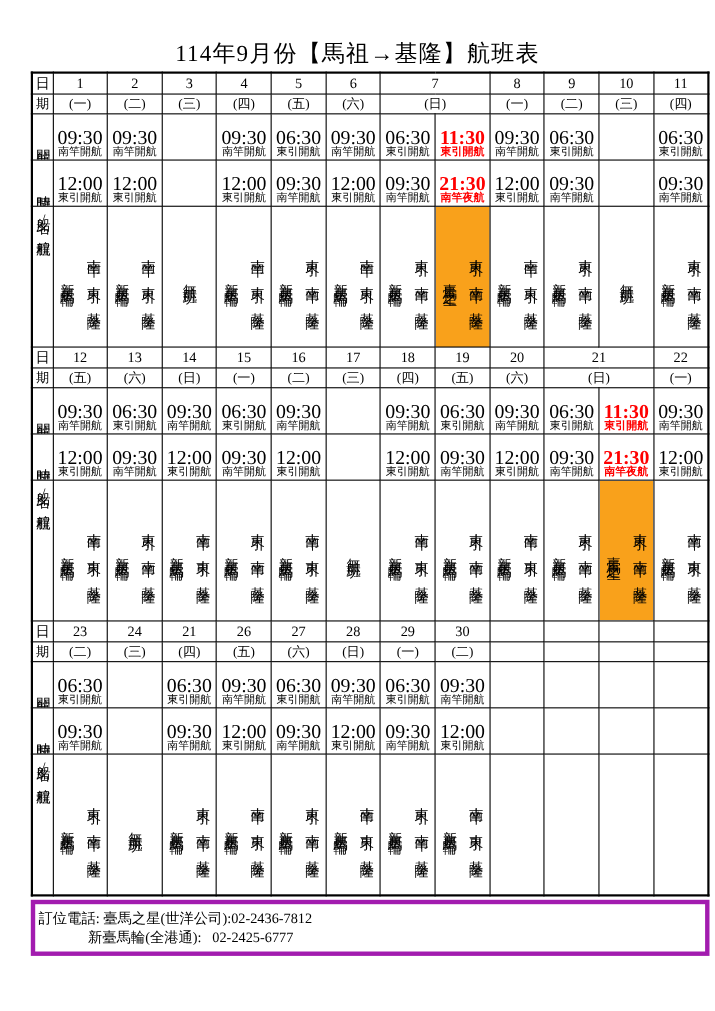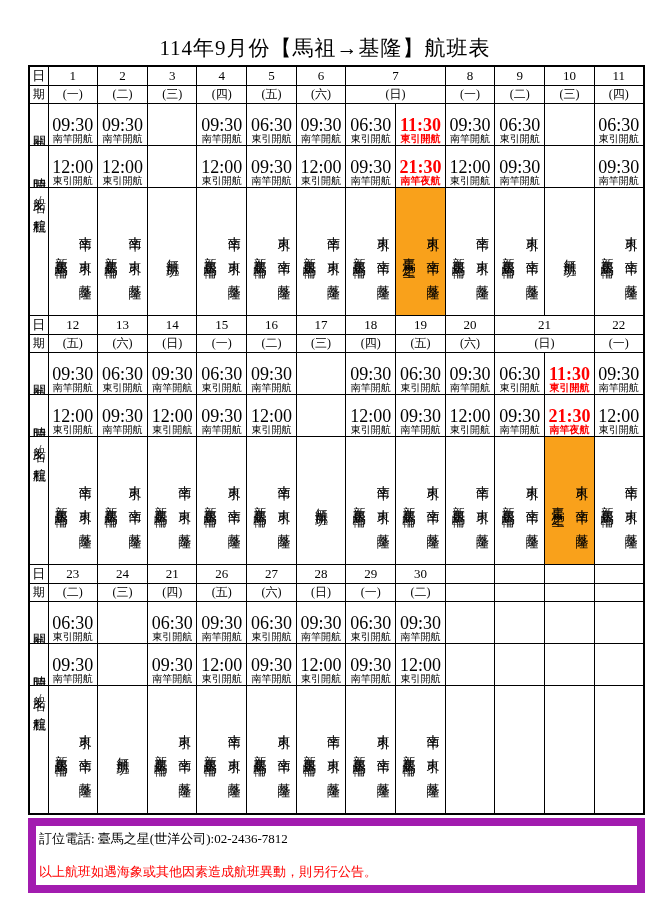--- a/index.html
+++ b/index.html
@@ -59,21 +59,21 @@
     height: 59px;
     text-align: left;
     vertical-align: top;
     font-size: 13px;
     padding: 2px 4px;
   }
   .booking-box {
     margin: 3px 0 0 28px;
     width: 617px;
     box-sizing: border-box;
-    border: 8px solid #a21caf;
+    border: 4px solid #a21caf;
     padding: 4px 3px 5px 3px;
     font-size: 13px;
   }
   .bk-line { line-height: 17px; white-space: pre; }
   .bk-indent { padding-left: 45px; }
   .bk-alert { line-height: 17px; margin-top: 16px; color: var(--red, #FF0000); }
   .bk-provider { line-height: 17px; }
 </style>
 </head>
 <body>
@@ -640,14 +640,14 @@
         <td></td>
         <td></td>
         <td></td>
         <td></td>
       </tr>
     </tbody>
 </table>
 
 <div class="booking-box">
   <div class="bk-line">訂位電話: 臺馬之星(世洋公司):02-2436-7812</div>
-  <div class="bk-alert">以上航班如遇海象或其他因素造成航班異動，則另行公告。</div>
+  <div class="bk-line bk-indent">新臺馬輪(全港通):   02-2425-6777</div>
 </div>
 
 </body></html>

